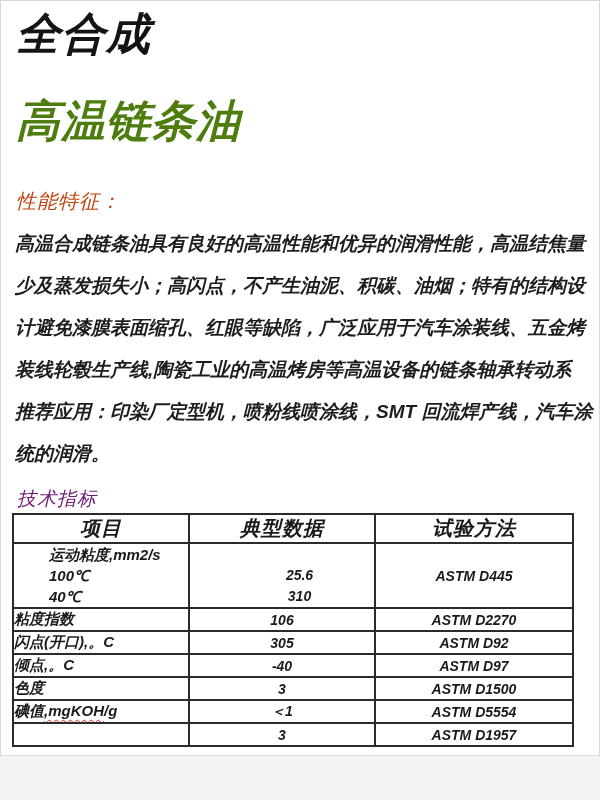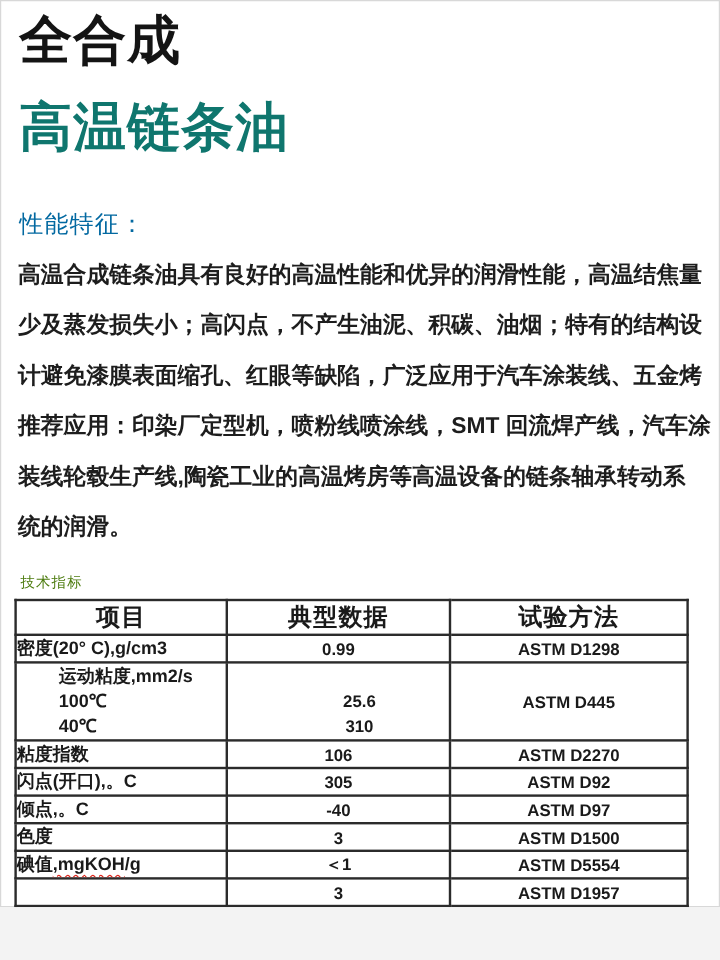--- a/index.html
+++ b/index.html
@@ -1,43 +1,43 @@
 <!DOCTYPE html>
 <html><head>
 <meta charset="utf-8">
 <style>
   html,body{margin:0;padding:0;background:#f3f3f3;}
   .page{
     position:relative;width:600px;height:756px;margin:0 auto;
     background:#ffffff;box-sizing:border-box;
     box-shadow:inset 0 0 0 1px #d8d8d8;
-    font-family:"Liberation Sans",sans-serif;color:#1c1c1c;overflow:hidden;
+    font-family:"Liberation Sans",sans-serif;color:#1c1c1c;overflow:hidden;font-style:italic;
   }
   .content{padding:6px 12px 0 15px;}
   .title-black{
     font-size:44px;font-weight:bold;line-height:48px;color:#141414;
     margin:4px 0 0 1px;letter-spacing:1px;
   }
   .title-red{
-    font-size:44px;font-weight:bold;line-height:48px;color:#0f766e;
-    margin:25px 0 0 1px;letter-spacing:1px;
+    font-size:44px;font-weight:bold;line-height:48px;color:#4d7c0f;
+    margin:39px 0 0 1px;letter-spacing:1px;
   }
   .kai-heading{
     font-family:"Liberation Serif",serif;font-weight:normal;
-    font-size:20px;line-height:24px;color:#0369a1;margin:44px 0 0 1px;
+    font-size:20px;line-height:24px;color:#c2410c;margin:44px 0 0 1px;
     letter-spacing:1px;
   }
   .para{margin:10px 0 0 0;}
   .bodyline{
     font-size:19px;font-weight:600;line-height:42px;height:42px;
     white-space:nowrap;color:#1d1d1d;letter-spacing:0px;
   }
   .table-caption{
     font-family:"Liberation Serif",serif;font-weight:normal;
-    font-size:12px;line-height:20px;color:#4d7c0f;margin:14px 0 4px 2px;
+    font-size:19px;line-height:20px;color:#701a75;margin:14px 0 4px 2px;
     letter-spacing:1px;
   }
   table.spec{
     border-collapse:collapse;margin-left:-3px;width:560px;
     table-layout:fixed;
   }
   table.spec col.c1{width:176px;}
   table.spec col.c2{width:186px;}
   table.spec col.c3{width:198px;}
   table.spec th,table.spec td{
@@ -69,46 +69,41 @@
 
     <div class="kai-heading">性能特征：</div>
 
     <div class="para">
       <div class="bodyline">高温合成链条油具有良好的高温性能和优异的润滑性能，高温结焦量</div>
       <div class="bodyline">少及蒸发损失小；高闪点，不产生油泥、积碳、油烟；特有的结构设</div>
       <div class="bodyline">计避免漆膜表面缩孔、红眼等缺陷，广泛应用于汽车涂装线、五金烤</div>
     </div>
 
     <div class="para" style="margin-top:0;">
+      <div class="bodyline">装线轮毂生产线,陶瓷工业的高温烤房等高温设备的链条轴承转动系</div>
       <div class="bodyline">推荐应用：印染厂定型机，喷粉线喷涂线，SMT 回流焊产线，汽车涂</div>
-      <div class="bodyline">装线轮毂生产线,陶瓷工业的高温烤房等高温设备的链条轴承转动系</div>
       <div class="bodyline">统的润滑。</div>
     </div>
 
     <div class="table-caption">技术指标</div>
 
     <table class="spec">
       <colgroup>
           <col class="c1">
           <col class="c2">
           <col class="c3">
         </colgroup>
 
       <tbody>
           <tr>
         <th>项目</th>
         <th>典型数据</th>
         <th>试验方法</th>
       </tr>
 
-      <tr>
-        <td class="item"><span>密度(20° C),g/cm3</span></td>
-        <td class="val">0.99</td>
-        <td class="method">ASTM D1298</td>
-      </tr>
 
       <tr class="visc">
         <td class="item">
           <div class="tl">运动粘度,mm2/s</div>
           <div class="tl">100℃</div>
           <div class="tl">40℃</div>
         </td>
         <td class="val">
           <div class="tl"></div>
           <div class="tl">25.6</div>

